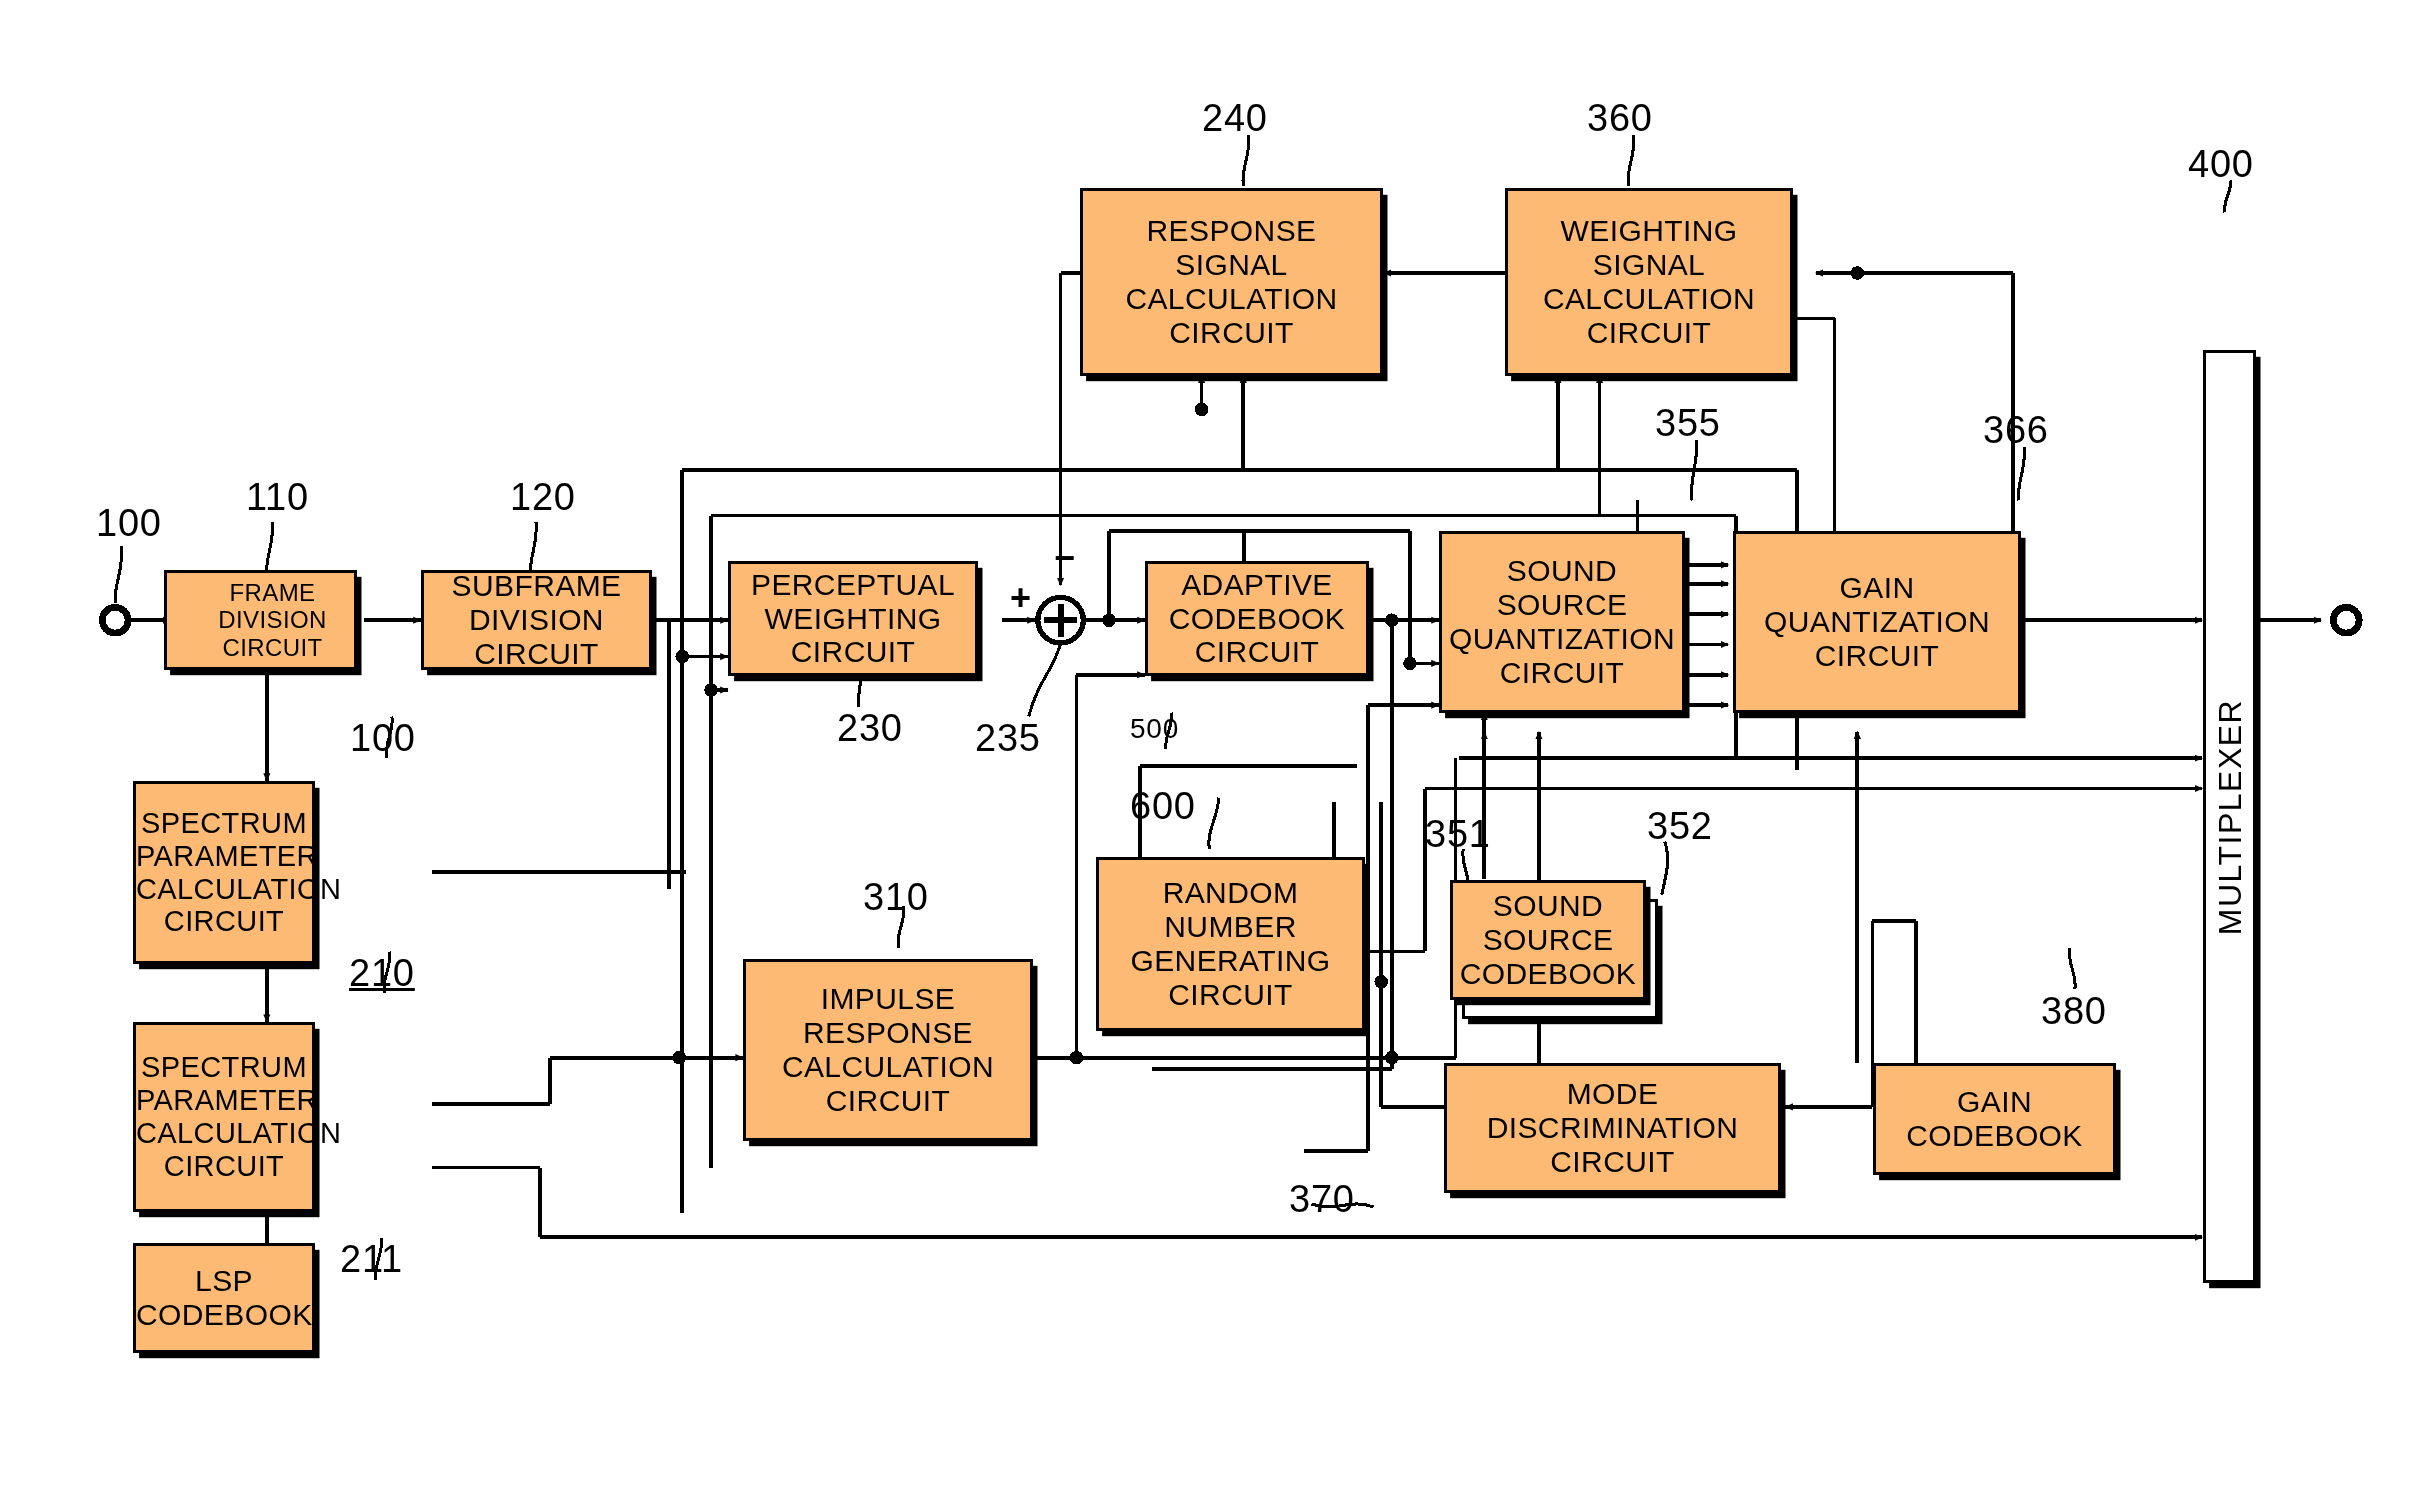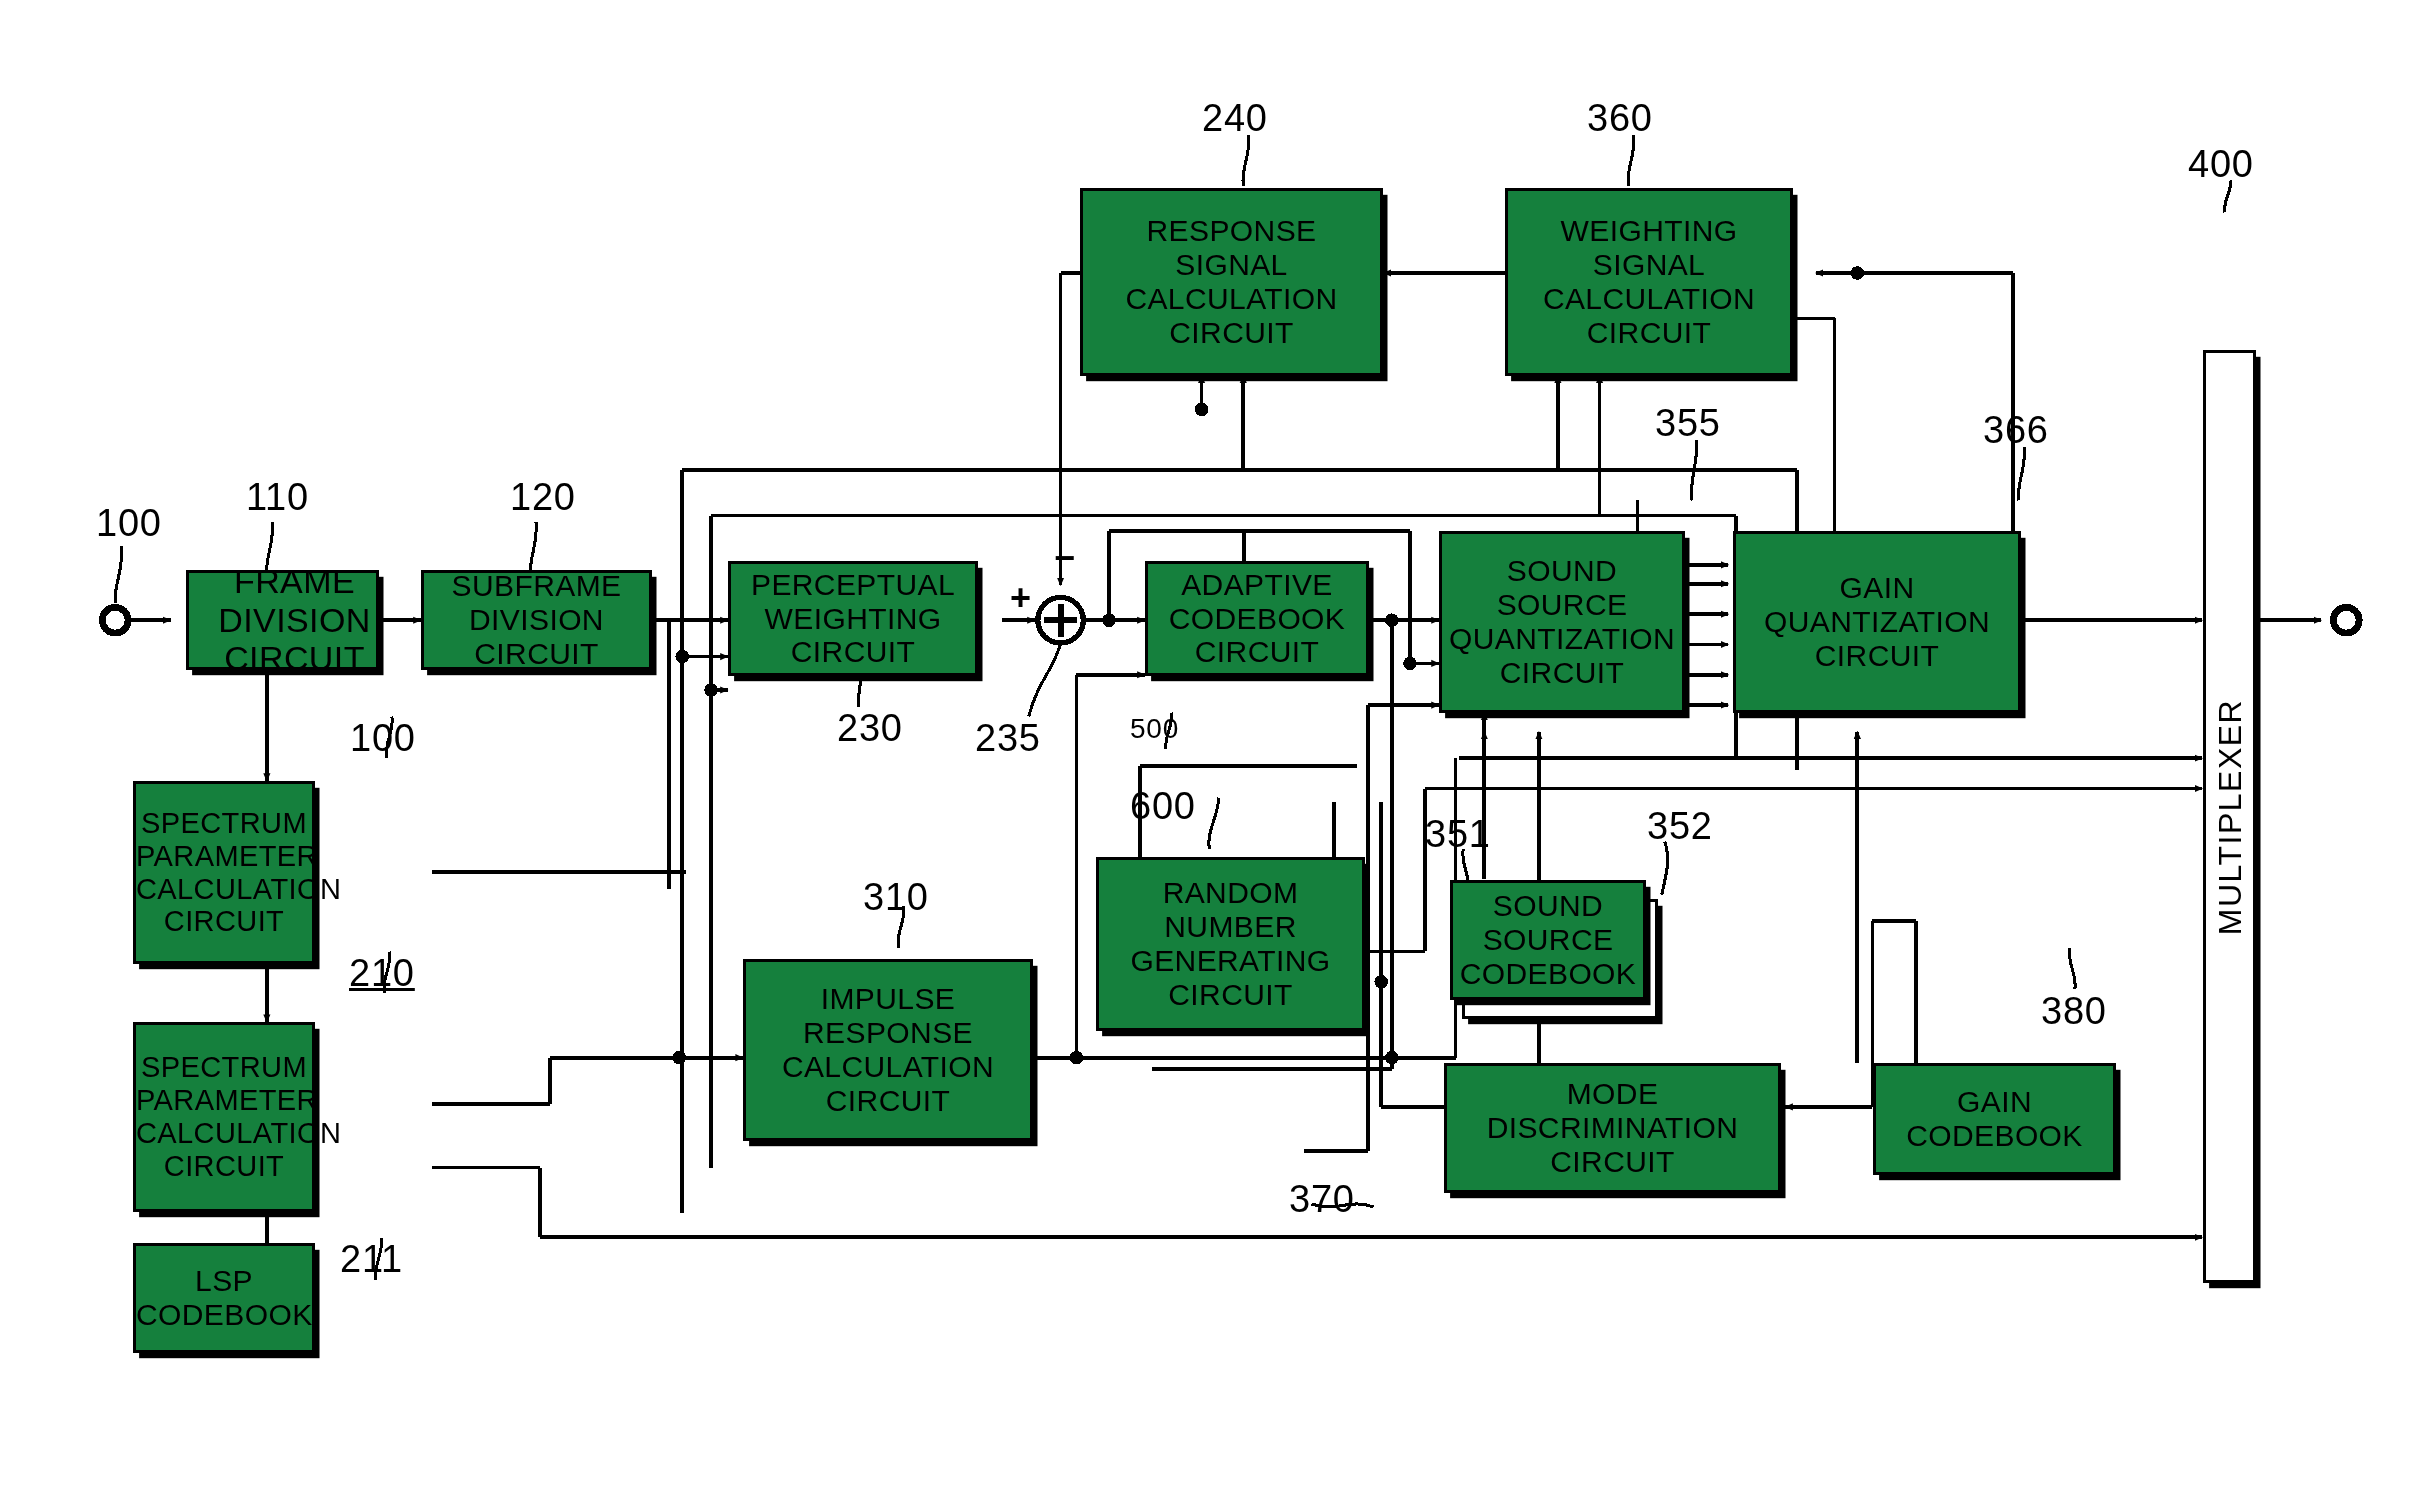--- a/index.html
+++ b/index.html
@@ -22,21 +22,21 @@
     left: 0;
     top: 0;
     width: 2413px;
     height: 1505px;
     pointer-events: none;
   }
   .blk {
     position: absolute;
     box-sizing: border-box;
     border: 3.8px solid #000;
-    background: #15803d;
+    background: #fdba74;
     display: flex;
     align-items: center;
     justify-content: center;
     text-align: center;
     line-height: 1.13;
     letter-spacing: 0.4px;
     font-weight: 400;
     color: #000;
     z-index: 5;
     box-shadow: 5.3px 6px 0 -0.8px #000;
@@ -279,21 +279,21 @@
       <path d="M1185,1250 C1182,1228 1195,1215 1192,1195" stroke-width="4"></path>
       <path d="M1608,1052 C1605,1082 1592,1095 1595,1120" stroke-width="4"></path>
       <path d="M1930,1120 C1927,1142 1940,1155 1937,1175" stroke-width="4"></path>
       <path d="M1730,1588 C1762,1600 1780,1580 1812,1592" stroke-width="4"></path>
       <path d="M2730,1250 C2727,1272 2740,1285 2737,1305" stroke-width="4"></path>
       <path d="M1538,988 C1536,968 1548,958 1545,940" stroke-width="4"></path>
 
     </g>
   </svg>
 
-  <div class="blk" style="left:186px;top:570px;width:193px;height:100px;font-size:34px;padding-left:24px;">
+  <div class="blk" style="left:164px;top:570px;width:193px;height:100px;font-size:24px;padding-left:24px;">
     <div class="txt" style="white-space:pre-line;">FRAME
 DIVISION
 CIRCUIT</div>
   </div>
 
   <div class="blk" style="left:421px;top:570px;width:231px;height:100px;font-size:30px;">
     <div class="txt" style="white-space:pre-line;">SUBFRAME
 DIVISION
 CIRCUIT</div>
   </div>

